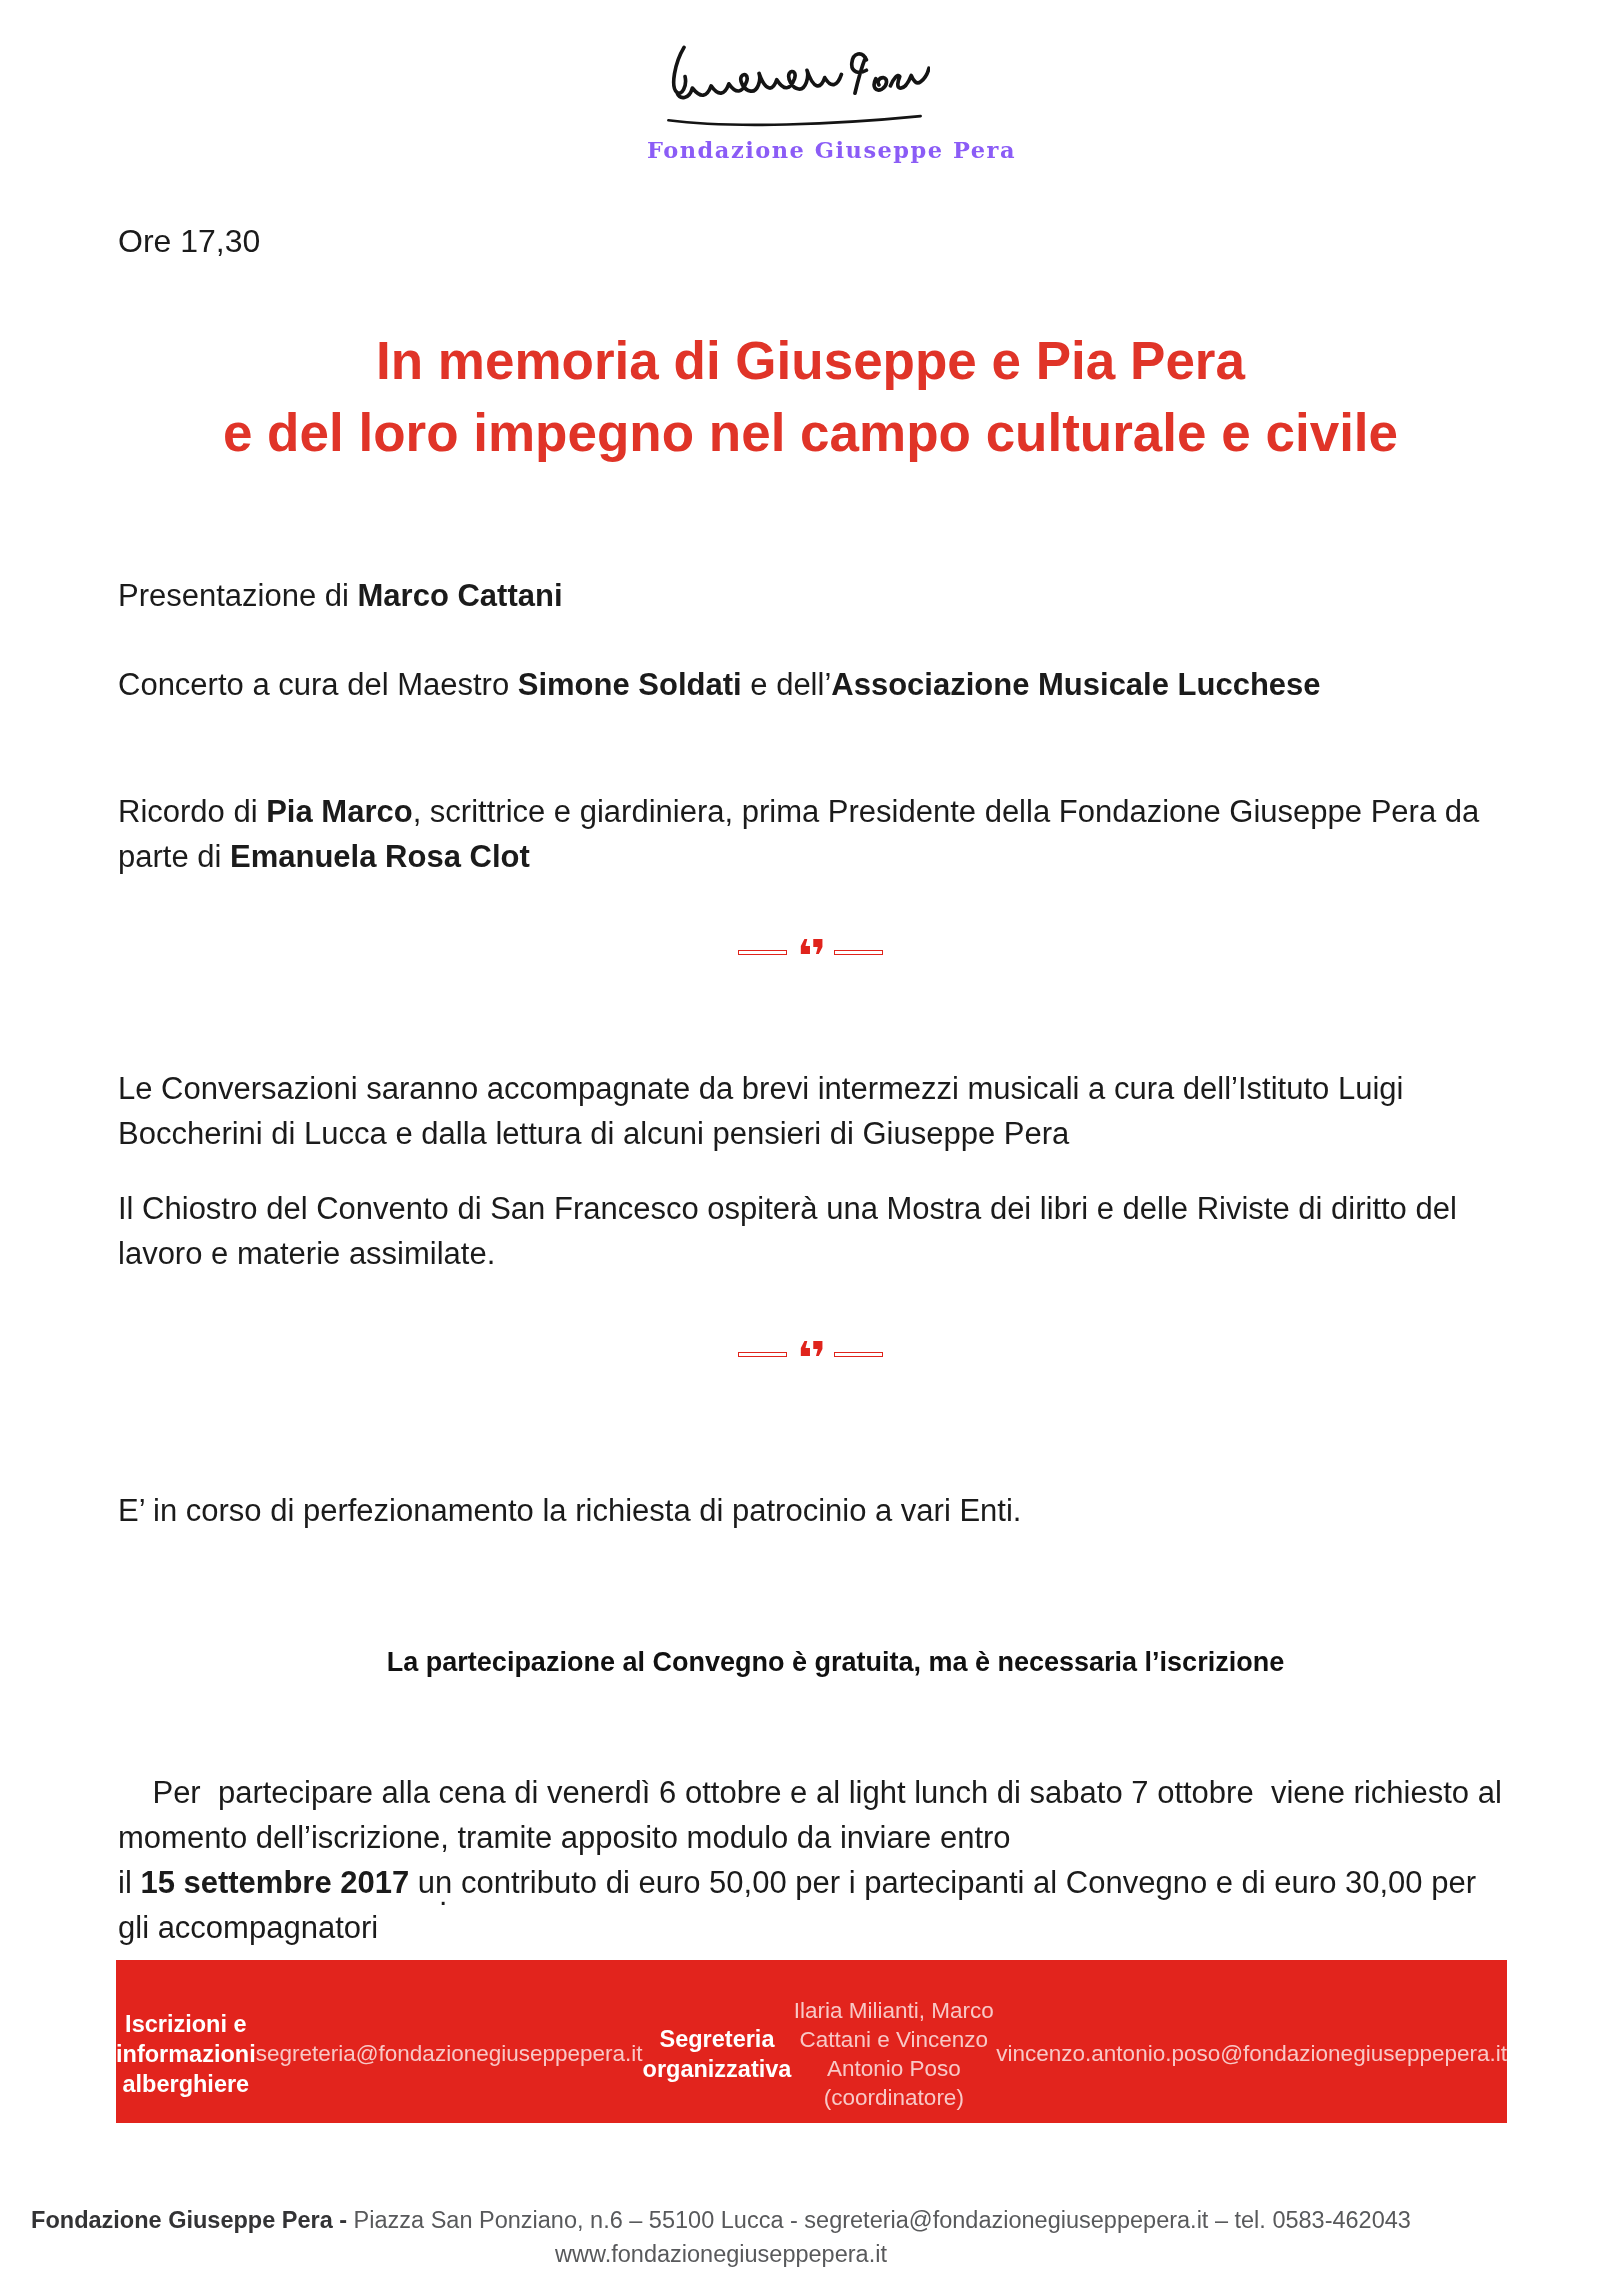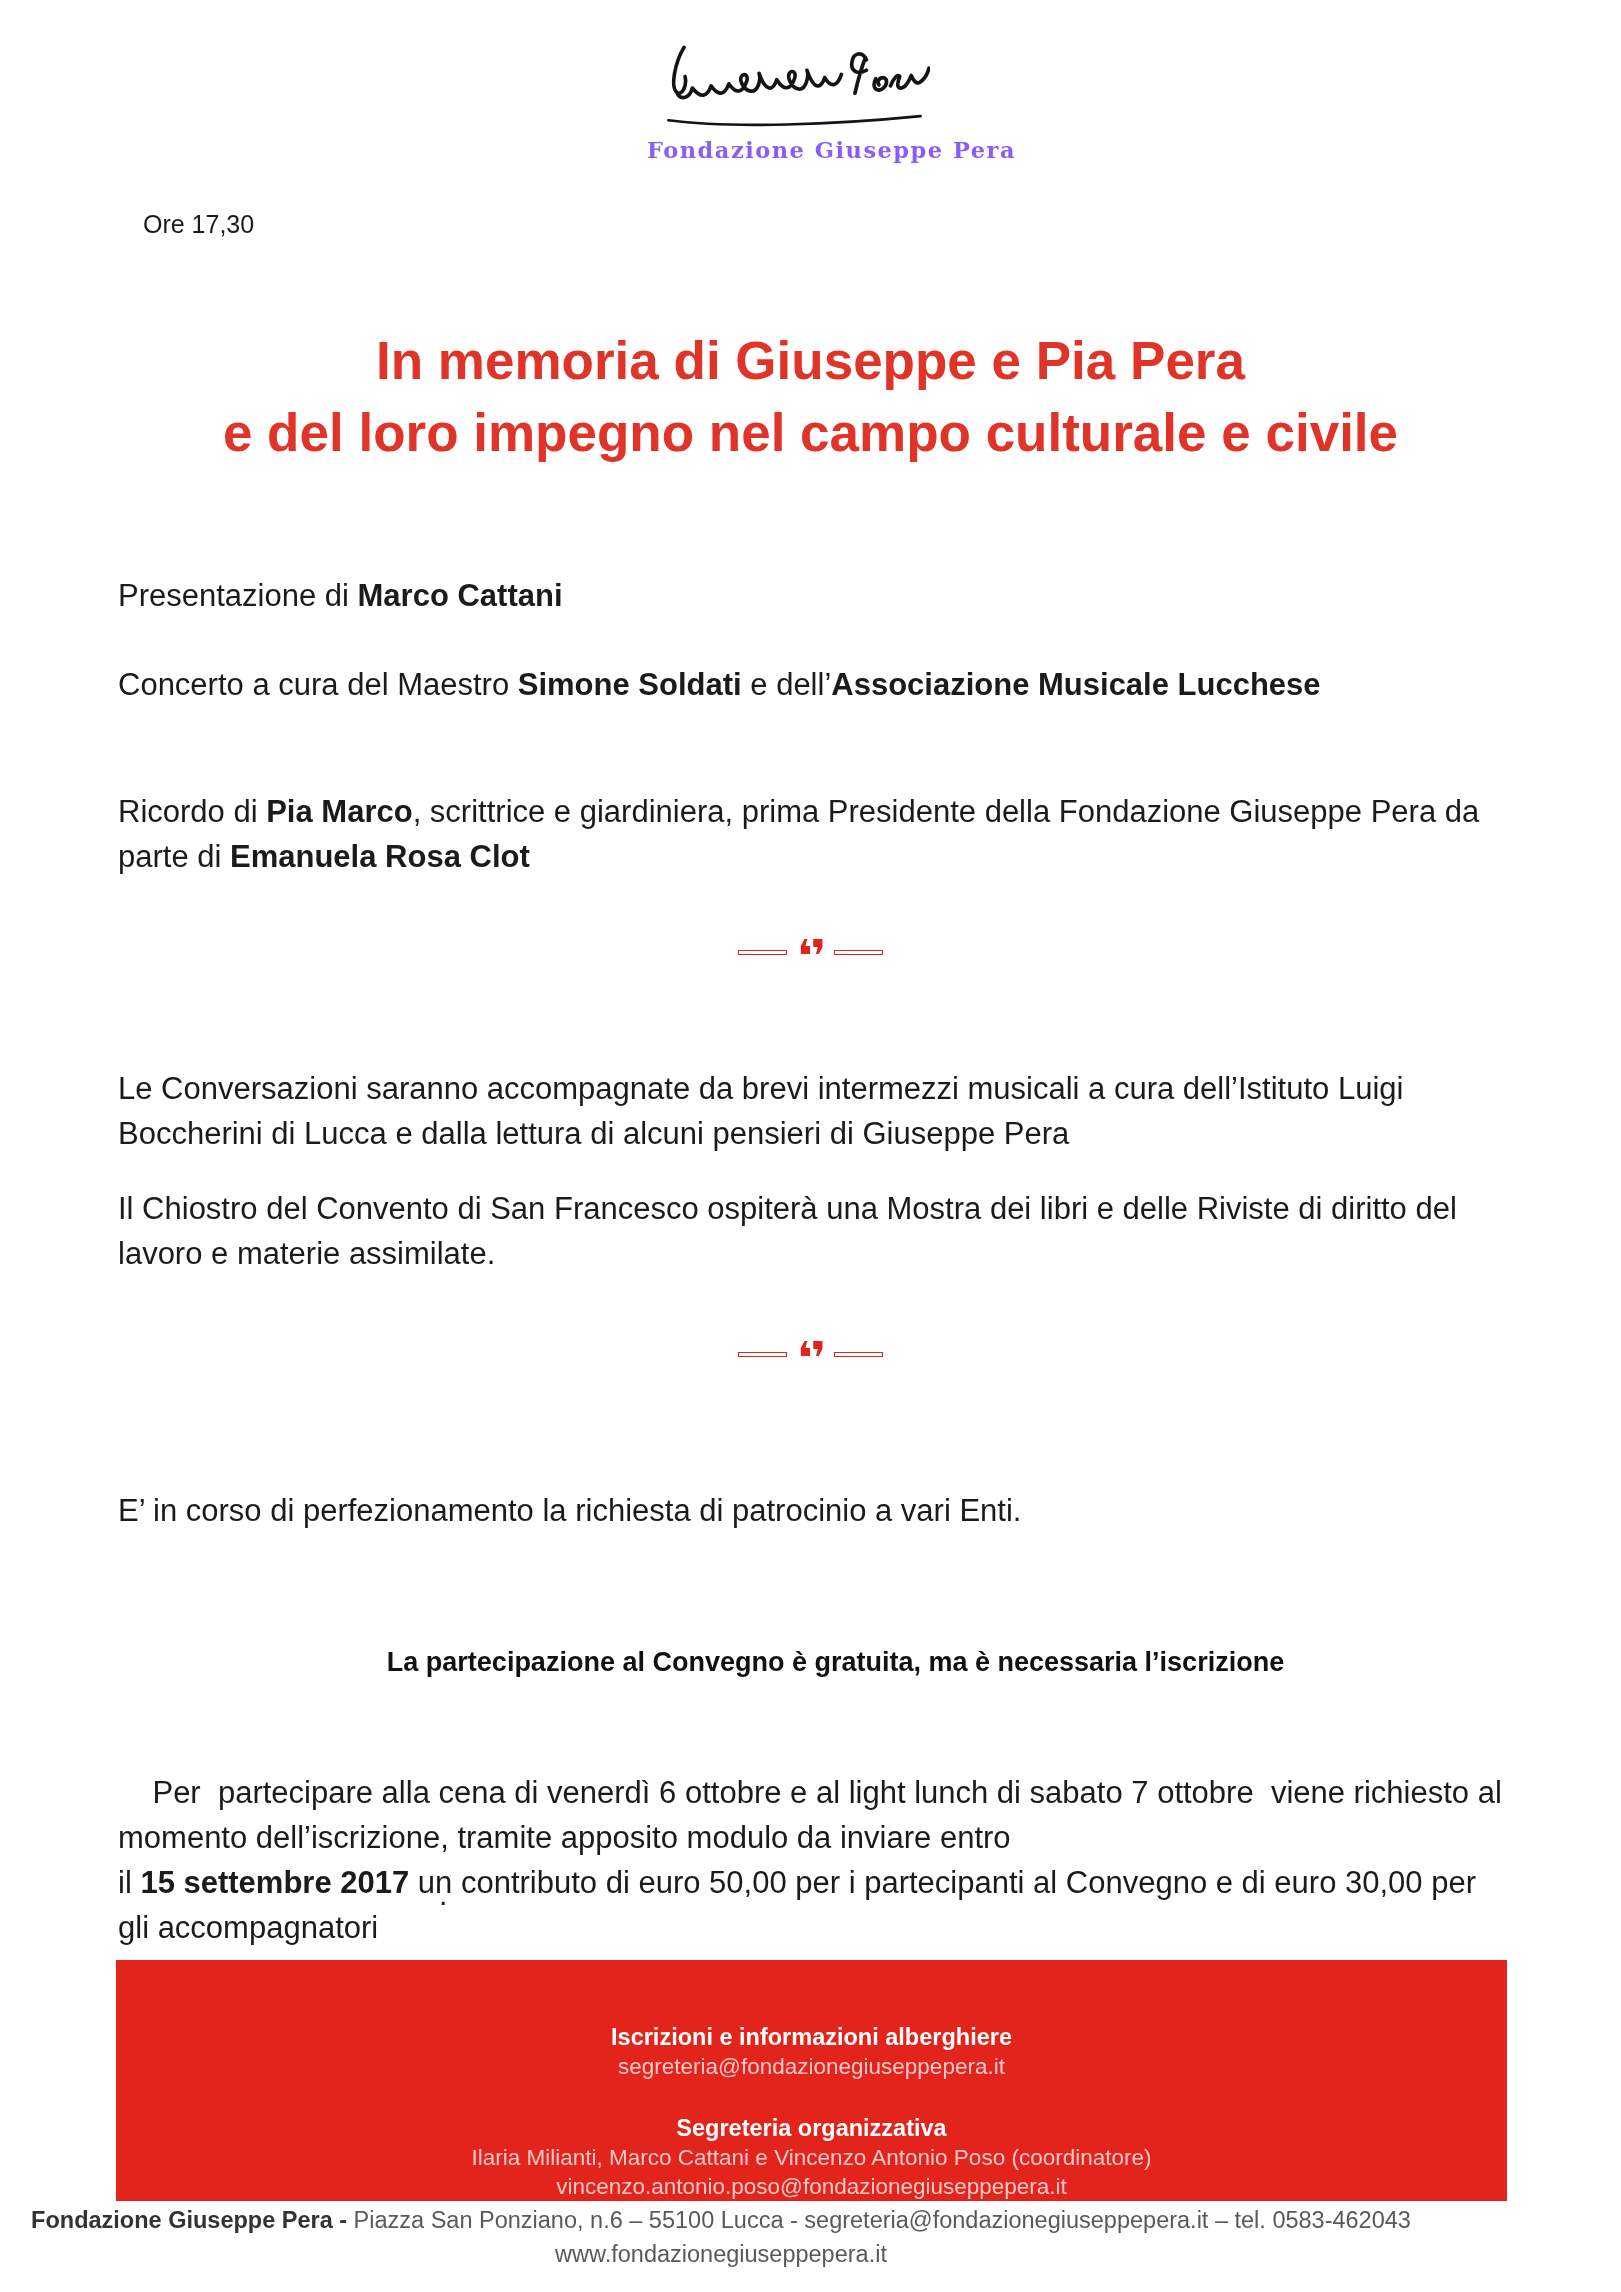--- a/index.html
+++ b/index.html
@@ -18,21 +18,21 @@
   .logo-brand{
     margin-top:2px;
     font-family:"DejaVu Serif", serif;
     font-weight:700;
     font-size:22.5px;
     letter-spacing:1.5px;
     color:#8b5cf6;
     white-space:nowrap;
   }
   
-  .ore{position:absolute;left:118px;top:210px;font-size:25px;color:#1b1b1b;margin-left:25px;}
+  .ore{position:absolute;left:118px;top:223px;font-size:32px;color:#1b1b1b;}
   .title{
     position:absolute;left:0;top:325px;width:1621px;
     text-align:center;margin:0;
     font-size:53px;line-height:72px;font-weight:700;color:#e03428;
   }
   .pline{position:absolute;left:118px;width:1390px;font-size:31px;line-height:45px;color:#1b1b1b;}
   .b{font-weight:700;}
   
   .divider{
     position:absolute;left:0;width:1621px;
@@ -50,23 +50,23 @@
   }
   
   .highlight{
     position:absolute;left:0;top:1647px;width:1591px;text-align:center;
     font-size:27px;font-weight:700;color:#111111;padding-left:40px;
   }
   .registration{white-space:pre-wrap;}
   .stray-dot{position:absolute;left:439px;top:1878px;font-size:30px;color:#1b1b1b;}
   
   .redbox{
-    position:absolute;left:116px;top:1960px;width:1391px;height:241px;
+    position:absolute;left:116px;top:1960px;width:1391px;height:163px;
     background:#e2241d;
-    display:flex;flex-direction:column;align-items:center;justify-content:flex-end;
+    display:flex;flex-direction:row;align-items:center;justify-content:flex-end;
     padding-top:24.5px;box-sizing:border-box;
     text-align:center;
   }
   .boxline-strong{color:#ffffff;font-weight:700;font-size:23.5px;line-height:30px;}
   .boxline-soft{color:rgba(255,255,255,0.75);font-weight:400;font-size:22.5px;line-height:29px;}
   .boxgap{height:32px;}
   
   .footer{
     position:absolute;left:0;top:2203px;width:1442px;text-align:center;
     font-size:23.5px;line-height:34px;color:#58595b;

